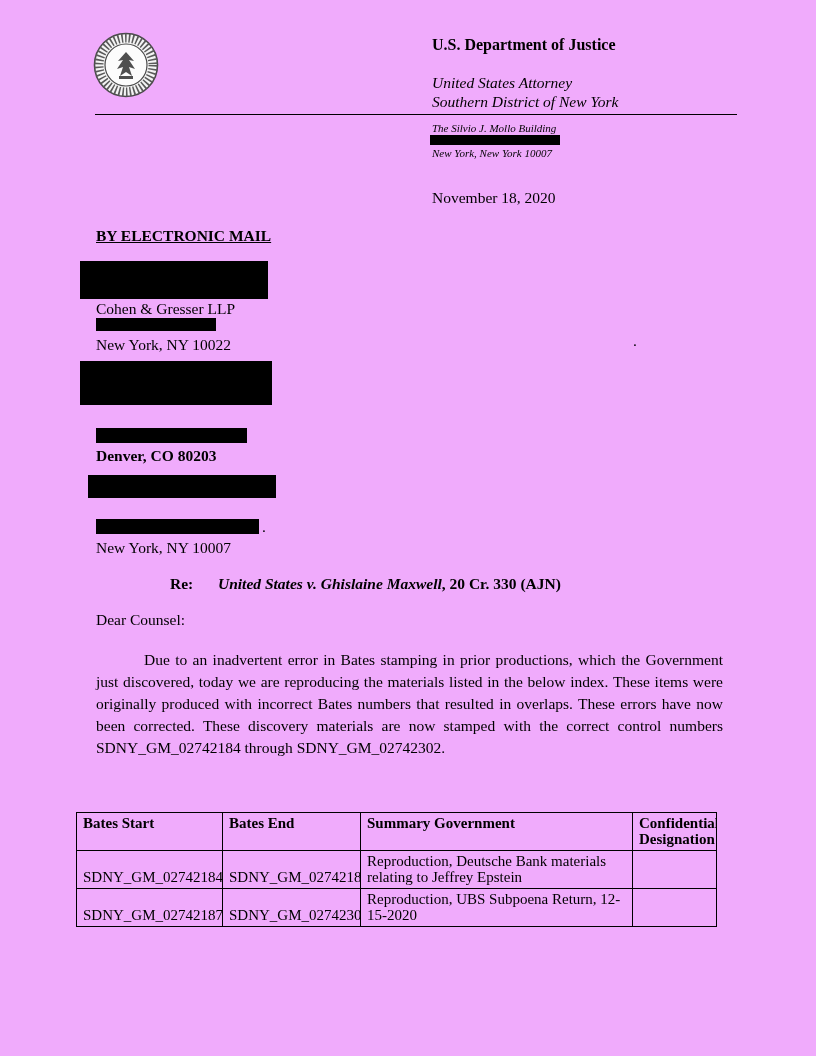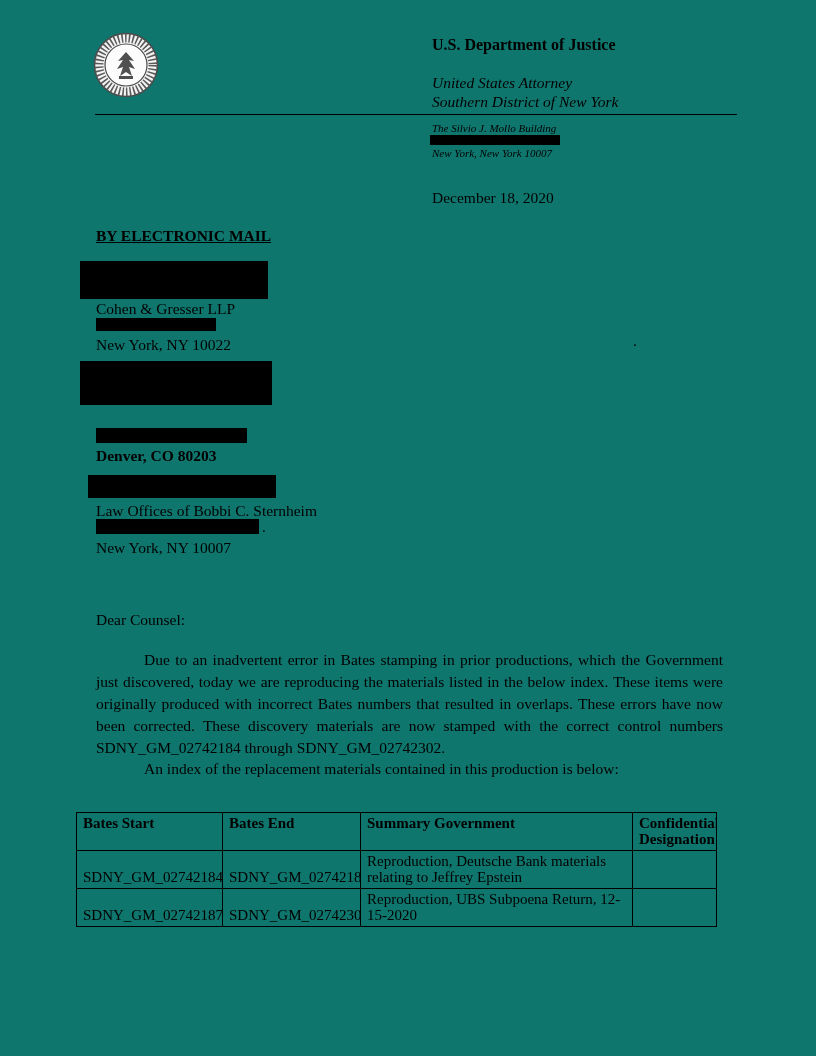--- a/index.html
+++ b/index.html
@@ -1,21 +1,21 @@
 <!DOCTYPE html>
 <html><head>
 <meta charset="utf-8">
 <style>
   html,body { margin:0; padding:0; background:#808080; }
   .page {
     position: relative;
     width: 816px;
     height: 1056px;
     margin: 0 auto;
-    background: #0f766e;
+    background: #f0abfc;
     font-family: "Liberation Serif", "DejaVu Serif", serif;
     color: #000;
     overflow: hidden;
   }
   .abs { position: absolute; }
 
   
   .seal { left: 93px; top: 32px; width: 66px; height: 66px; }
   .lh-agency   { left: 432px; top: 36px;  font-size: 16px; font-weight: bold; }
   .lh-office   { left: 432px; top: 74px;  font-size: 15.5px; font-style: italic; }
@@ -95,44 +95,45 @@
     </svg>
   </div>
 
   <div class="abs lh-agency">U.S. Department of Justice</div>
   <div class="abs lh-office">United States Attorney</div>
   <div class="abs lh-district">Southern District of New York</div>
   <div class="abs lh-rule"></div>
   <div class="abs lh-building">The Silvio J. Mollo Building</div>
   <div class="abs redact r-lh"></div>
   <div class="abs lh-city">New York, New York 10007</div>
-  <div class="abs body-text letter-date">December 18, 2020</div>
+  <div class="abs body-text letter-date">November 18, 2020</div>
 
   <div class="abs body-text delivery">BY ELECTRONIC MAIL</div>
 
   <div class="abs redact r1-name"></div>
   <div class="abs body-text r1-firm">Cohen &amp; Gresser LLP</div>
   <div class="abs redact r1-addr"></div>
   <div class="abs body-text r1-city">New York, NY 10022</div>
   <div class="abs body-text stray-dot">.</div>
 
   <div class="abs redact r2-name"></div>
   <div class="abs redact r2-addr"></div>
   <div class="abs body-text r2-city">Denver, CO 80203</div>
 
   <div class="abs redact r3-name"></div>
-  <div class="abs body-text r3-firm">Law Offices of Bobbi C. Sternheim</div>
   <div class="abs redact r3-addr"></div>
   <div class="abs body-text r3-suffix">.</div>
   <div class="abs body-text r3-city">New York, NY 10007</div>
 
+  <div class="abs body-text re-line">
+    <span class="re-label">Re:</span><span class="re-case-italic">United States v. Ghislaine Maxwell</span><span>, 20 Cr. 330 (AJN)</span>
+  </div>
 
   <div class="abs body-text salutation">Dear Counsel:</div>
   <div class="abs body-text para-1">Due to an inadvertent error in Bates stamping in prior productions, which the Government just discovered, today we are reproducing the materials listed in the below index.  These items were originally produced with incorrect Bates numbers that resulted in overlaps. These errors have now been corrected. These discovery materials are now stamped with the correct control numbers SDNY_GM_02742184 through SDNY_GM_02742302.</div>
-  <div class="abs body-text para-2">An index of the replacement materials contained in this production is below:</div>
 
   <table class="index-table">
     <colgroup>
       <col class="col-bs">
         <col class="col-be">
         <col class="col-sd">
         <col class="col-cd">
     </colgroup>
     <thead>
       <tr>

